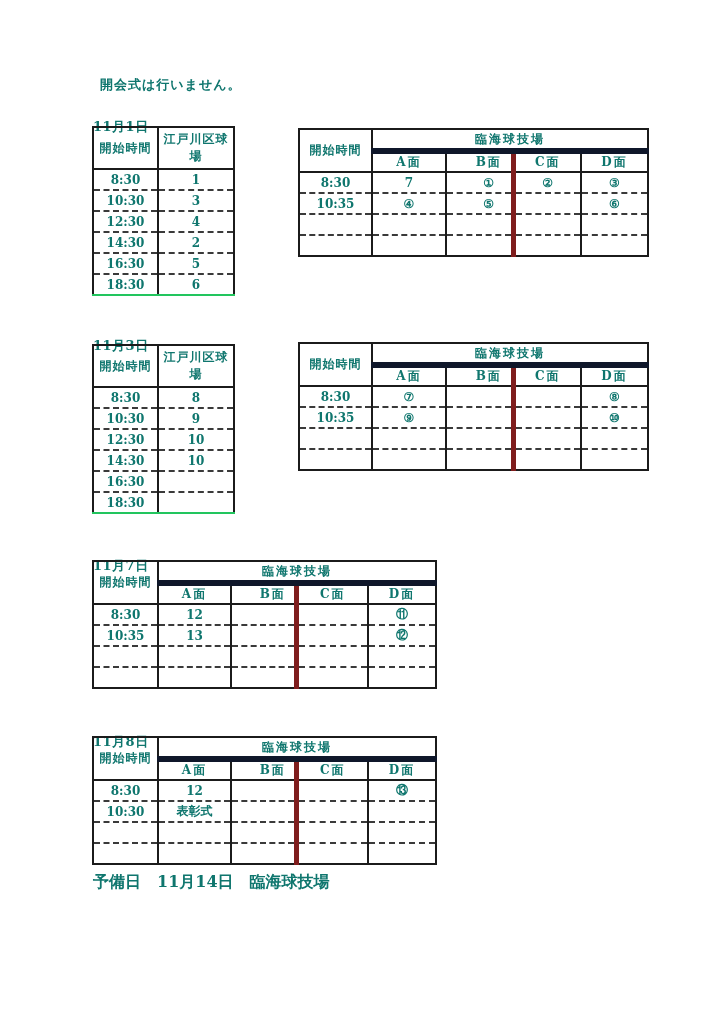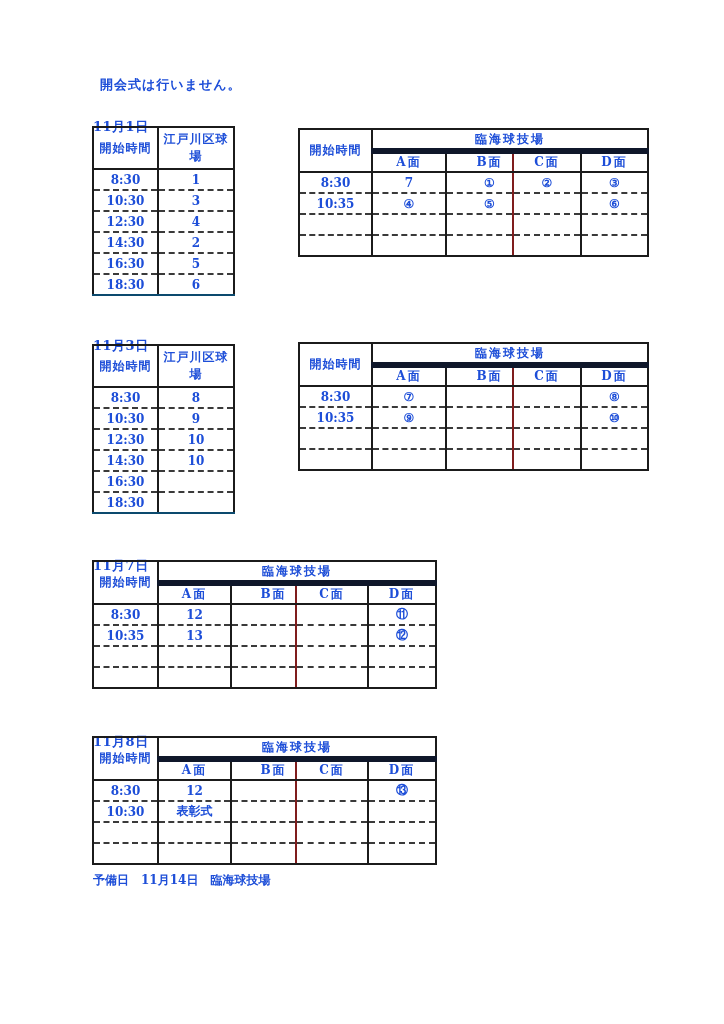--- a/index.html
+++ b/index.html
@@ -1,44 +1,44 @@
 <!DOCTYPE html>
 <html><head>
 <meta charset="utf-8">
 <style>
   * { margin:0; padding:0; box-sizing:border-box; }
   html,body { background:#ffffff; }
   .page {
     position:relative; width:724px; height:1024px; background:#ffffff;
     font-family:"DejaVu Serif","Liberation Serif",serif;
-    color:#1d4ed8; font-weight:bold; overflow:hidden;
+    color:#0f766e; font-weight:bold; overflow:hidden;
   }
   .note { position:absolute; left:100px; top:76px; font-size:13px; letter-spacing:1px; }
   .sec-label { position:absolute; left:93px; font-size:13px; letter-spacing:0.5px;margin-top:12px; }
-  .footer { position:absolute; left:93px; top:872px; font-size:12px; }
+  .footer { position:absolute; left:93px; top:872px; font-size:16px; }
 
   table { position:absolute; border-collapse:collapse; table-layout:fixed; }
   th, td { text-align:center; vertical-align:middle; padding:0; font-size:12px; font-weight:bold; }
 
   
   .tA th, .tA td { border:2px solid #1b1b1b; }
   .tA thead th { height:42px; letter-spacing:1px; }
   .tA tbody td { height:21px; border-top:2px dashed #3a3a3a; border-bottom:2px dashed #3a3a3a; }
   .tA tbody tr:first-child td { border-top:2px solid #1b1b1b; }
-  .tA tbody tr:last-child td { border-bottom:2px solid #0c4a6e; }
+  .tA tbody tr:last-child td { border-bottom:2px solid #22c55e; }
 
   
   .tB th, .tB td { border:2px solid #1b1b1b; }
   .tB .time-th { letter-spacing:1px; }
   .tB .venue-th { height:22px; border-bottom:6px solid #0f172a; letter-spacing:2px; }
   .tB .col-th { height:16px; border-top:1px solid #1b1b1b; border-bottom:2px solid #1b1b1b; letter-spacing:2px; }
   .tB tbody td { height:21px; border-top:2px dashed #3a3a3a; border-bottom:2px dashed #3a3a3a; }
   .tB tbody tr:first-child td { border-top:2px solid #1b1b1b; }
   .tB tbody tr:last-child td { border-bottom:2px solid #1b1b1b; }
-  .tB .c-b { border-right:2px solid #7f1d1d;padding-left:20px; }
+  .tB .c-b { border-right:5px solid #7f1d1d;padding-left:20px; }
   .tB .c-c { border-left:1px solid #1b1b1b; }
 </style>
 </head>
 <body>
 
 <div class="page">
 
   <div class="note">開会式は行いません。</div>
 
   <div class="sec-label" style="top:106px">11月1日</div>

